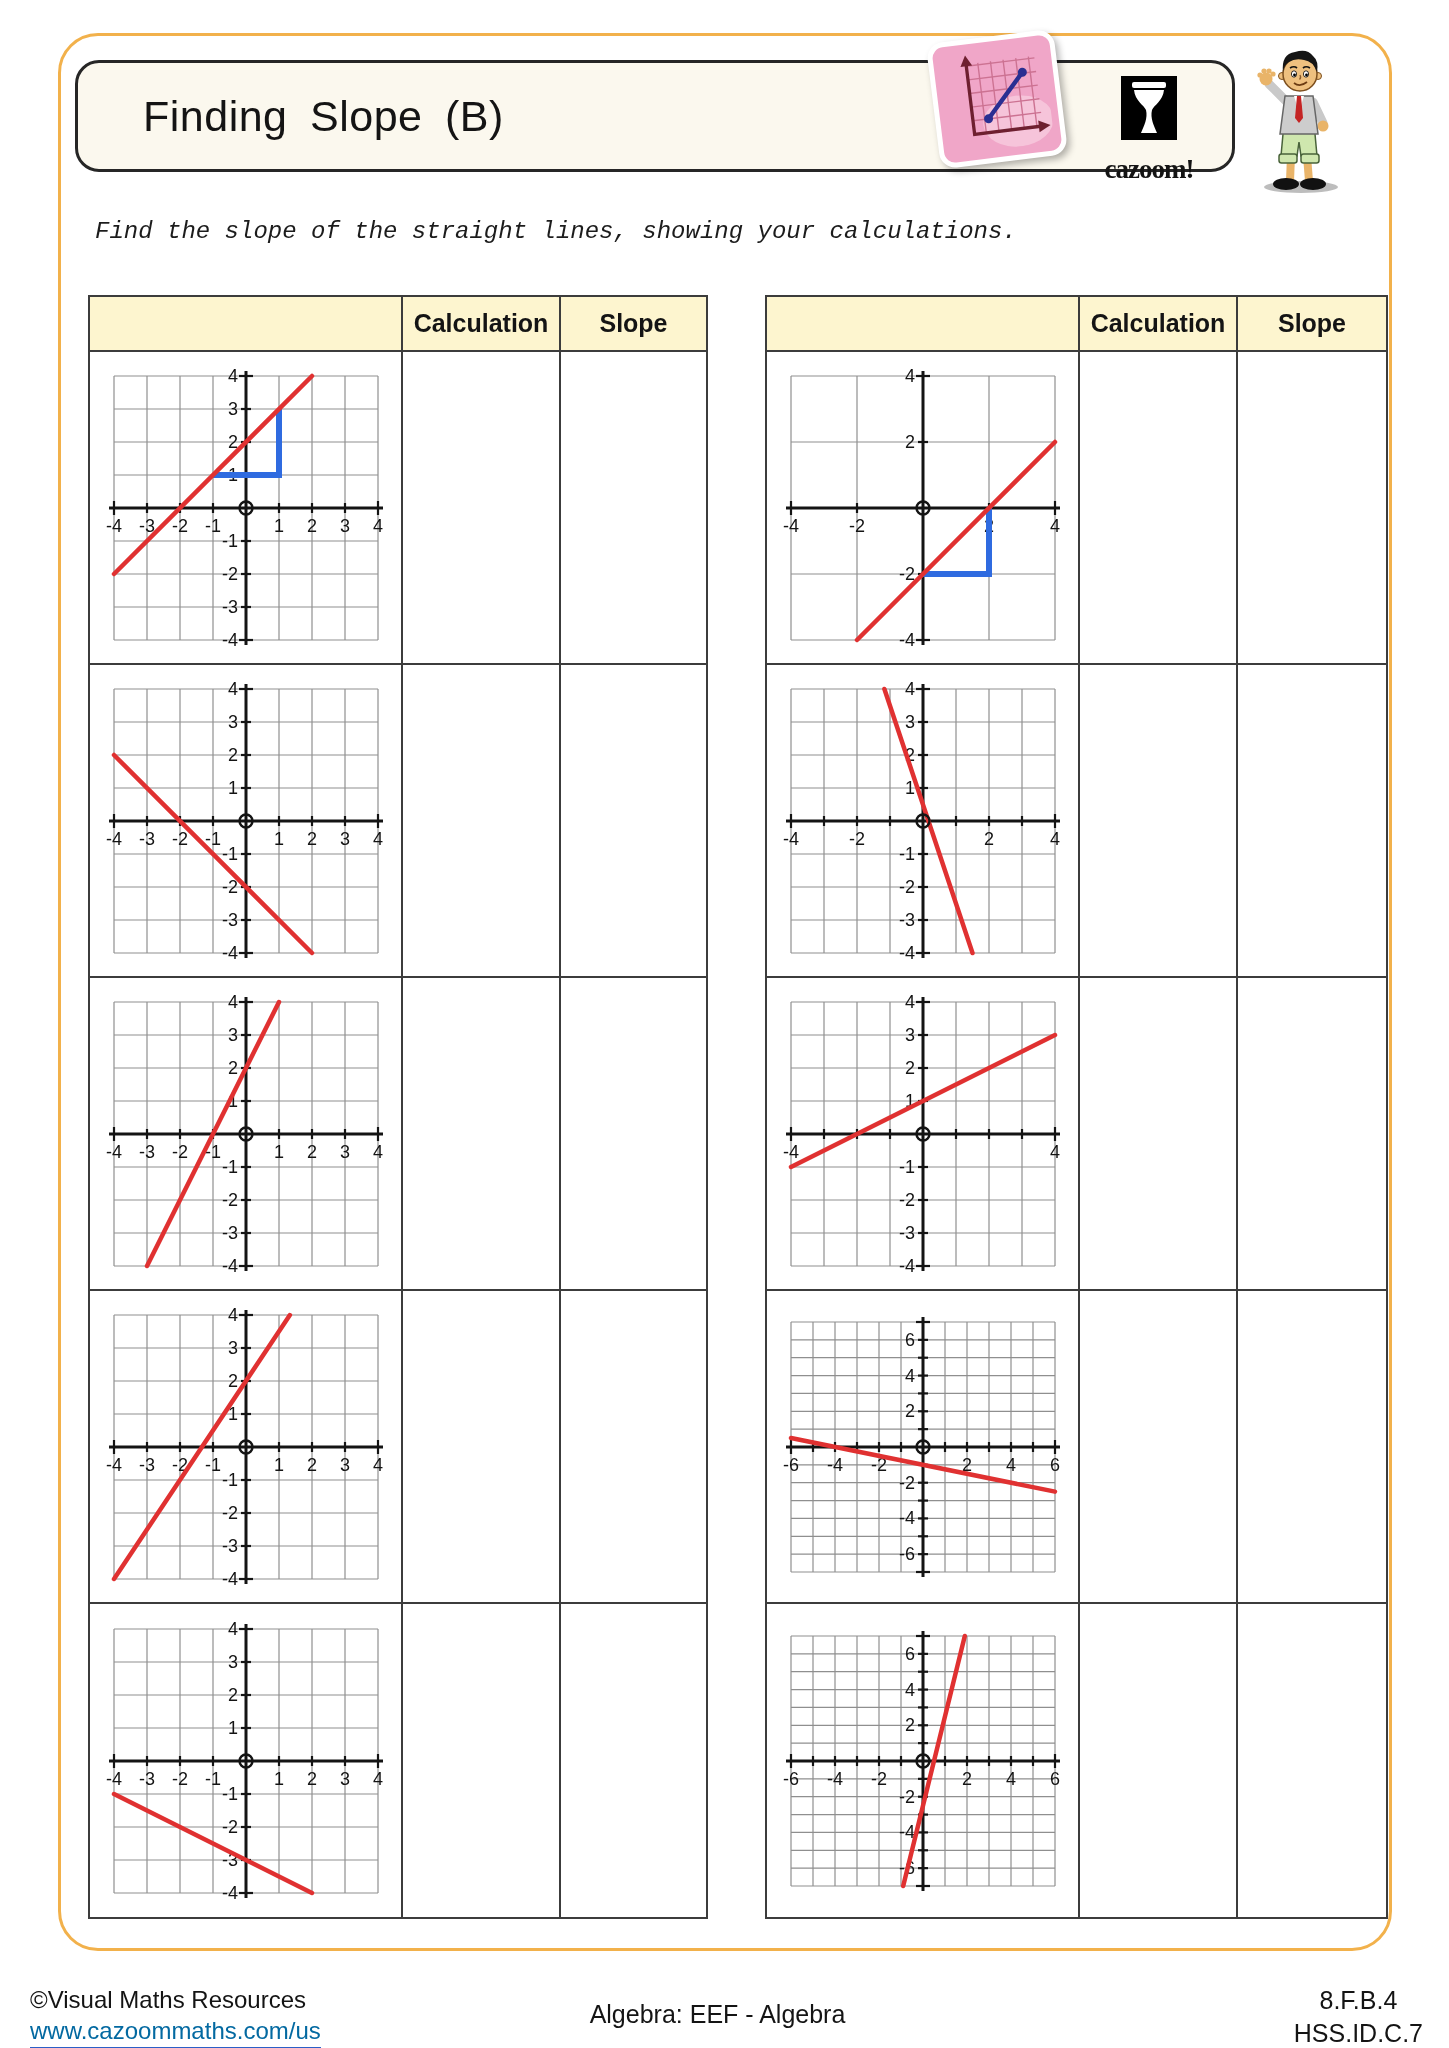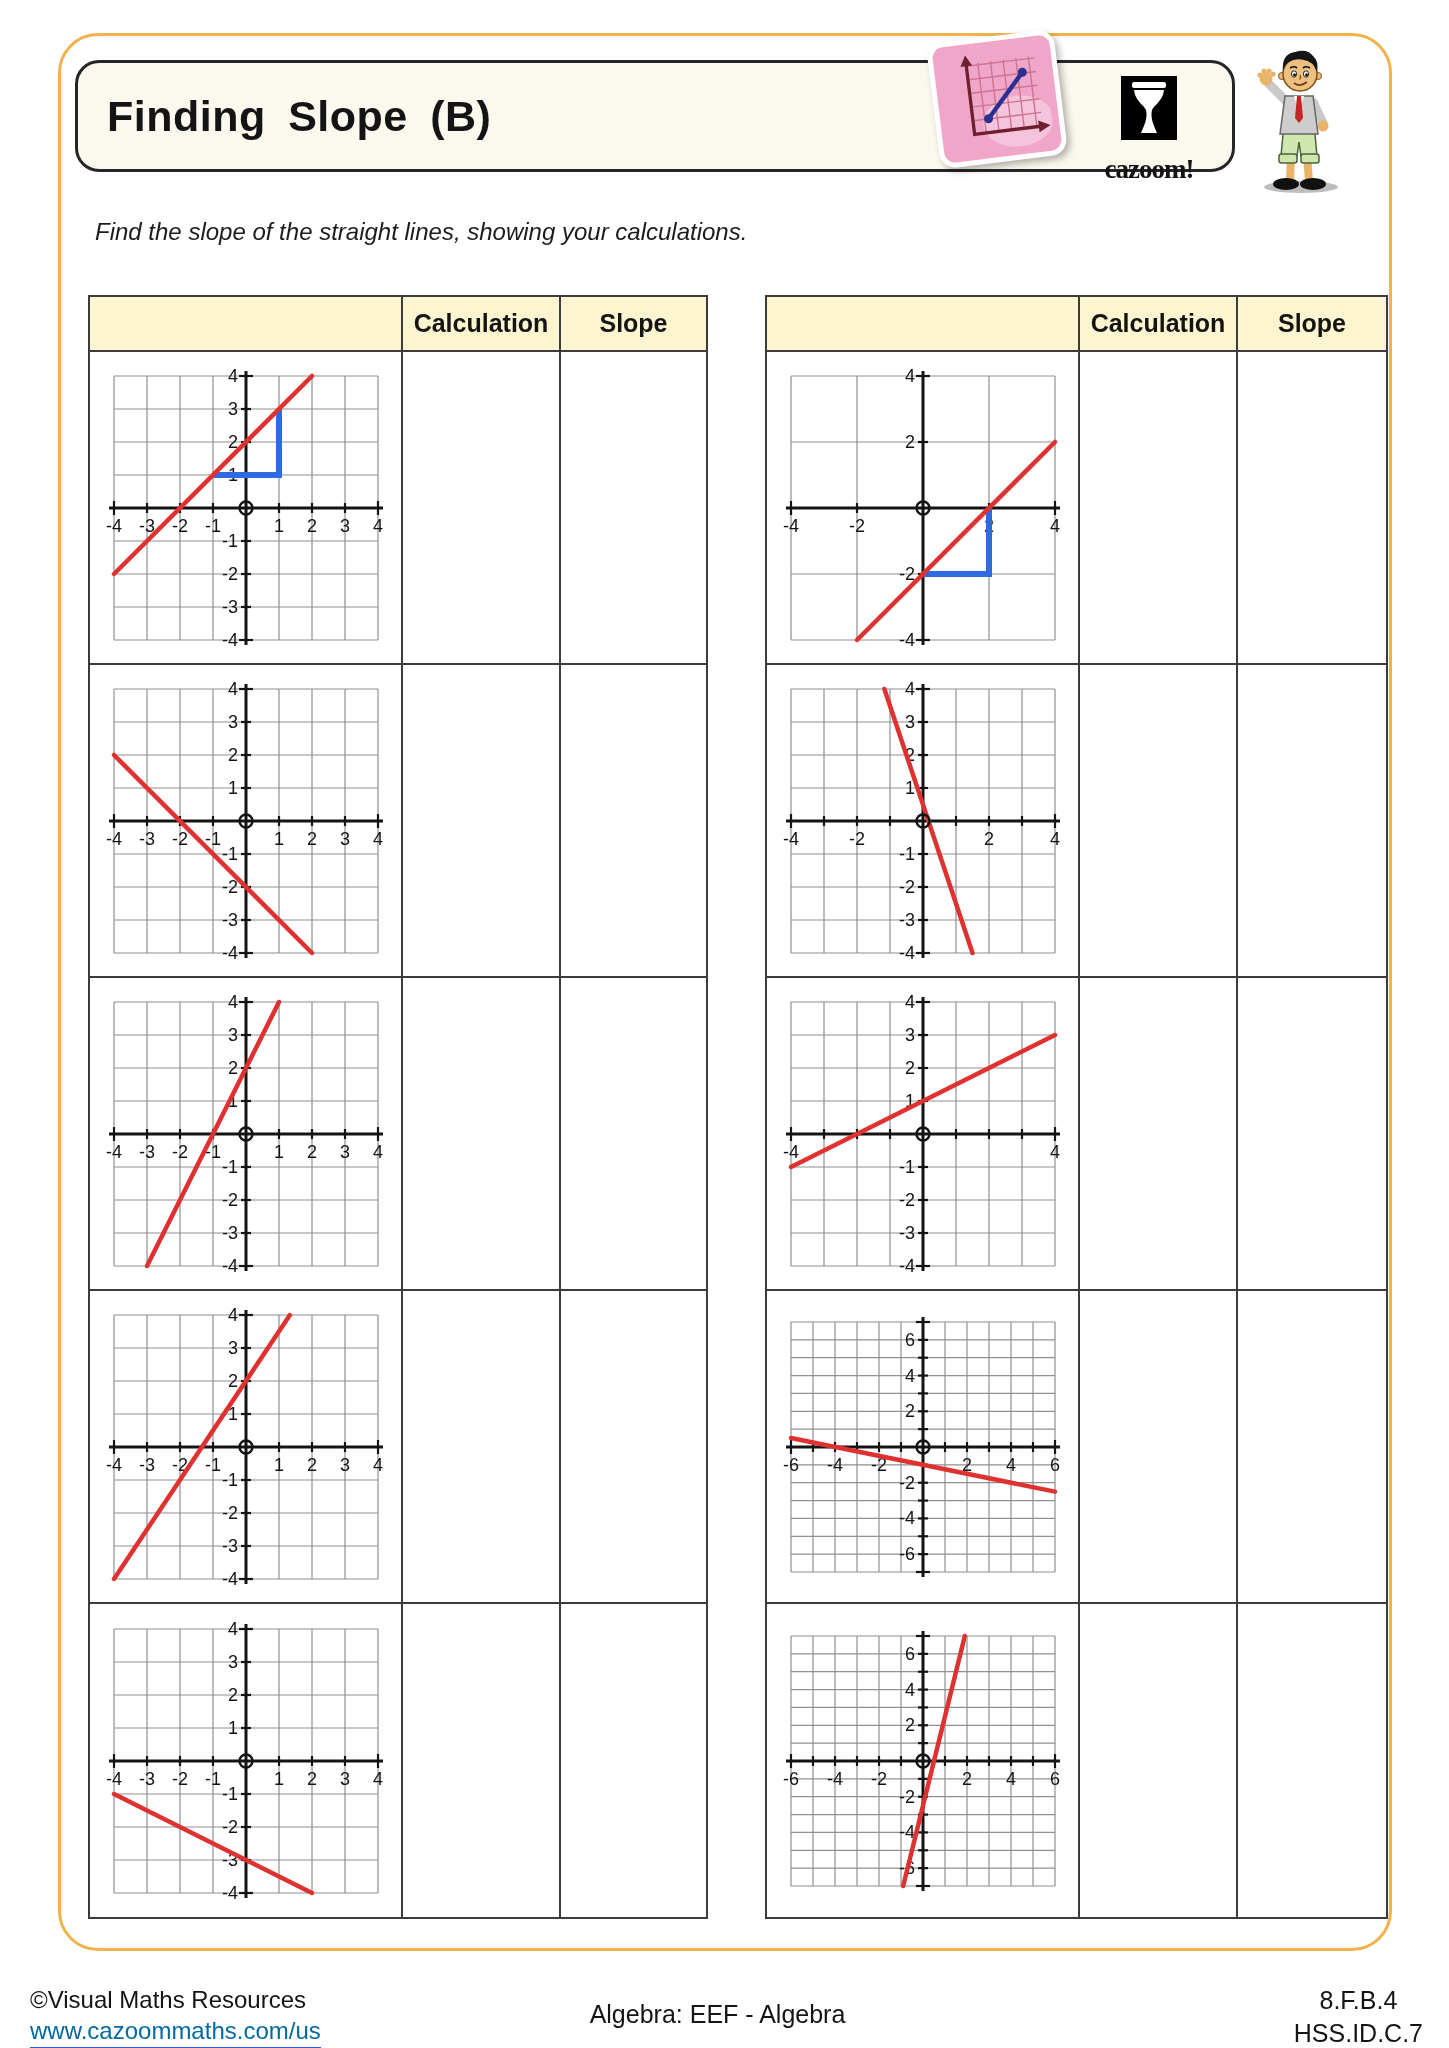--- a/index.html
+++ b/index.html
@@ -3,31 +3,31 @@
 <meta charset="utf-8">
 <style>
   html,body{margin:0;padding:0}
   body{width:1449px;height:2048px;background:#fff;position:relative;overflow:hidden;
        font-family:"Liberation Sans",sans-serif;color:#141414}
   .frame{position:absolute;left:58px;top:33px;width:1328px;height:1912px;
          border:3px solid #f2b14b;border-radius:40px}
   .title-box{position:absolute;left:75px;top:60px;width:1160px;height:112px;
          background:#fbf8ee;border:3px solid #262626;border-radius:24px;
          box-sizing:border-box;display:flex;align-items:center}
-  .title{font-size:43px;font-weight:bold;padding-left:29px;letter-spacing:.5px;word-spacing:10px}
+  .title{font-size:43px;font-weight:normal;padding-left:65px;letter-spacing:.5px;word-spacing:10px}
   .graph-card{position:absolute;left:933px;top:36px;width:118px;height:116px;
          background:#f0a6c8;border:5px solid #fff;border-radius:16px;
          transform:rotate(-7deg);box-shadow:3px 4px 7px rgba(0,0,0,.3);
          display:flex;align-items:center;justify-content:center}
   .logo{position:absolute;left:1090px;top:76px;width:118px;text-align:center}
   .logo-text{font-family:"Liberation Serif",serif;font-weight:bold;font-size:27px;
          letter-spacing:-1px;margin-top:10px}
   .mascot{position:absolute;left:1243px;top:44px}
   .instruction{position:absolute;left:95px;top:218px;
-         font-family:Liberation Sans, sans-serif;font-style:italic;font-size:24px;color:#1c1c1c}
+         font-family:Liberation Mono, monospace;font-style:italic;font-size:24px;color:#1c1c1c}
   .wtable{position:absolute;top:295px;display:grid;border:2px solid #3c3c3c;
          grid-template-rows:55px repeat(5,313px);background:#fff}
   .wtable.left{left:88px;grid-template-columns:313px 158px 145px}
   .wtable.right{left:765px;grid-template-columns:313px 158px 148px}
   .cell{border-right:2px solid #3c3c3c;border-bottom:2px solid #3c3c3c;
         display:flex;align-items:center;justify-content:center;box-sizing:border-box}
   .cell.lc{border-right:none}
   .cell.lr{border-bottom:none}
   .hcell{background:#fdf5cf;font-weight:bold;font-size:25px}
   .footer-left{position:absolute;left:30px;top:1984px;font-size:24px;line-height:1.3}

